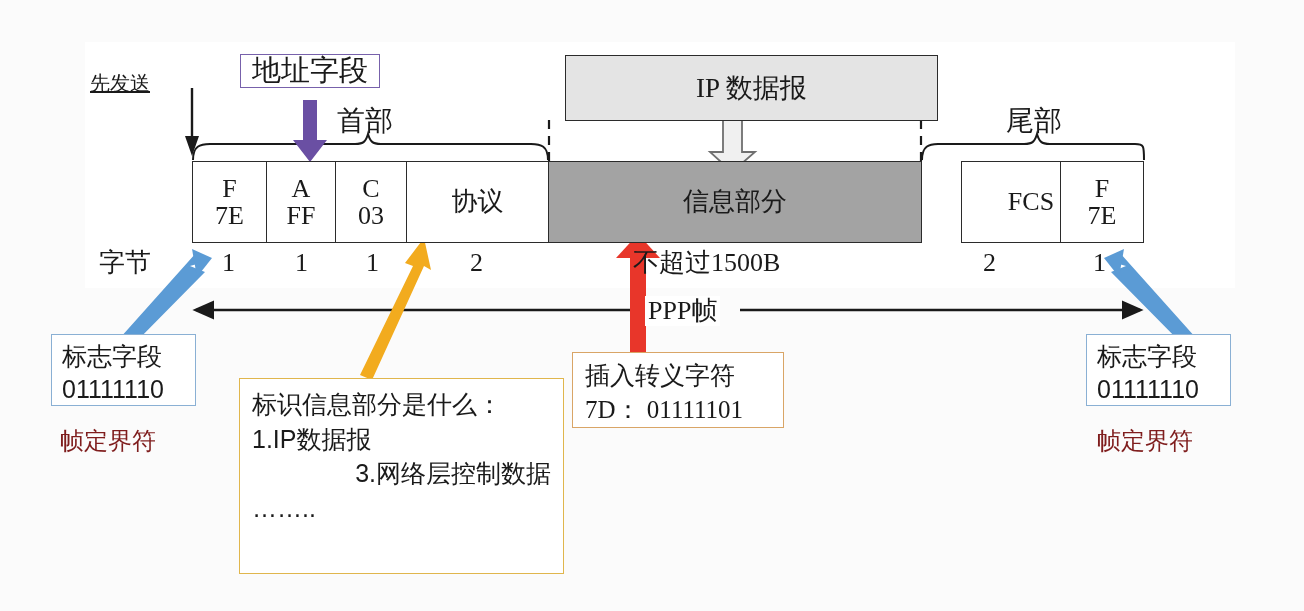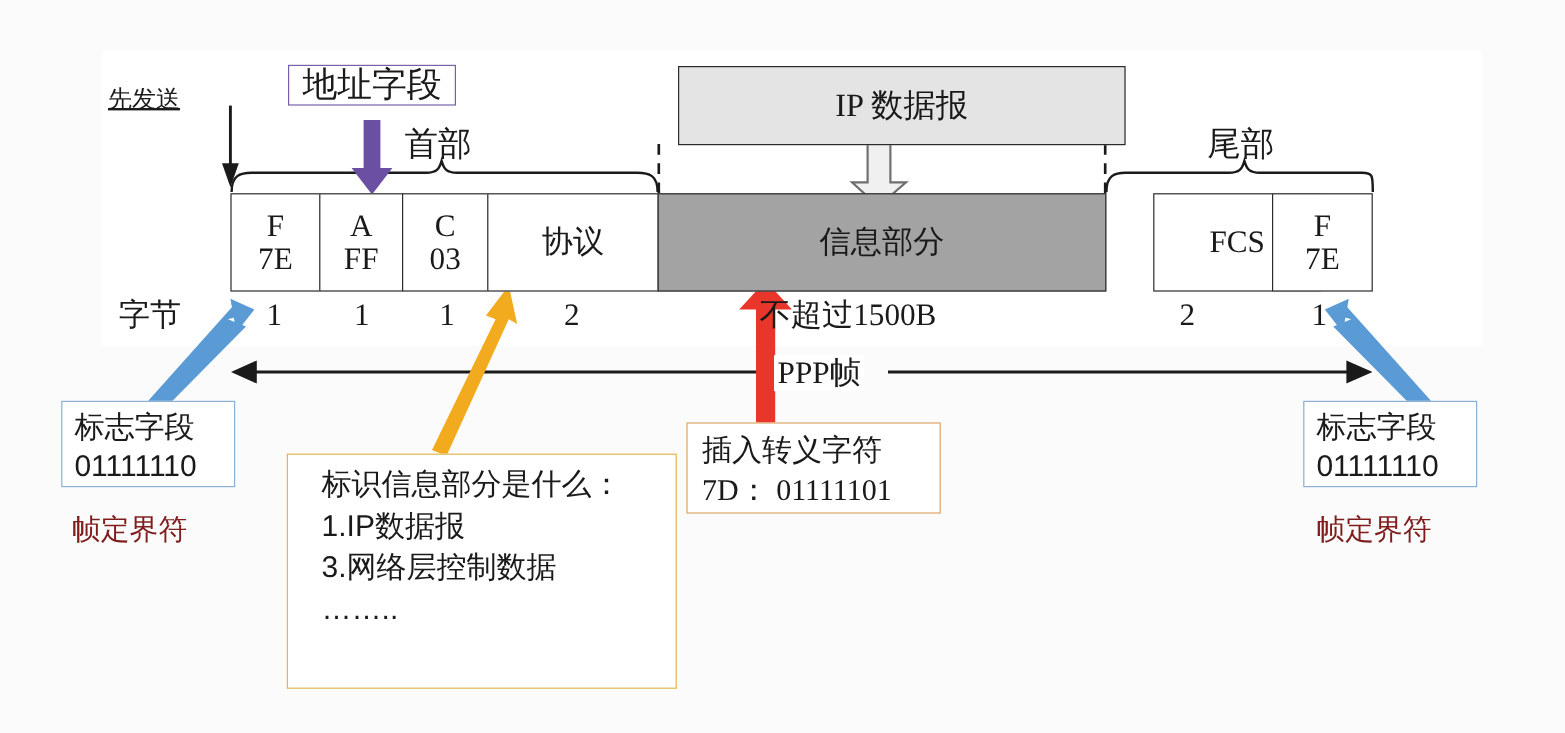--- a/index.html
+++ b/index.html
@@ -242,21 +242,21 @@
     <div style="font-size:25px; line-height:1.3;">标志字段</div>
     <div style="font-size:25px; line-height:1.3;">01111110</div>
   </div>
   <div class="red-label" style="left:1097px; top:425px;">帧定界符</div>
 
   <div class="callout tan" style="left:572px; top:352px; width:212px; height:76px; padding:6px 12px;">
     <div class="serif" style="font-size:25px; line-height:1.35;">插入转义字符</div>
     <div class="serif" style="font-size:25px; line-height:1.35;">7D： 01111101</div>
   </div>
 
-  <div class="callout gold" style="left:239px; top:378px; width:325px; height:196px; padding:9px 28px;">
+  <div class="callout gold" style="left:239px; top:378px; width:325px; height:196px; padding:9px 12px;">
     <div style="font-size:25px; line-height:1.35;">标识信息部分是什么：</div>
     <div class="listbox-line" style="font-size:25px; line-height:1.38;">1.IP数据报</div>
-    <div class="listbox-line" style="font-size:25px; line-height:1.38;">3.网络层控制数据</div>
+    <div class="listbox-line" style="font-size:25px; line-height:1.38;text-align:right;">3.网络层控制数据</div>
     <div class="listbox-line" style="font-size:25px; line-height:1.38;">……..</div>
   </div>
 
 
 </div>
 
 </body></html>

